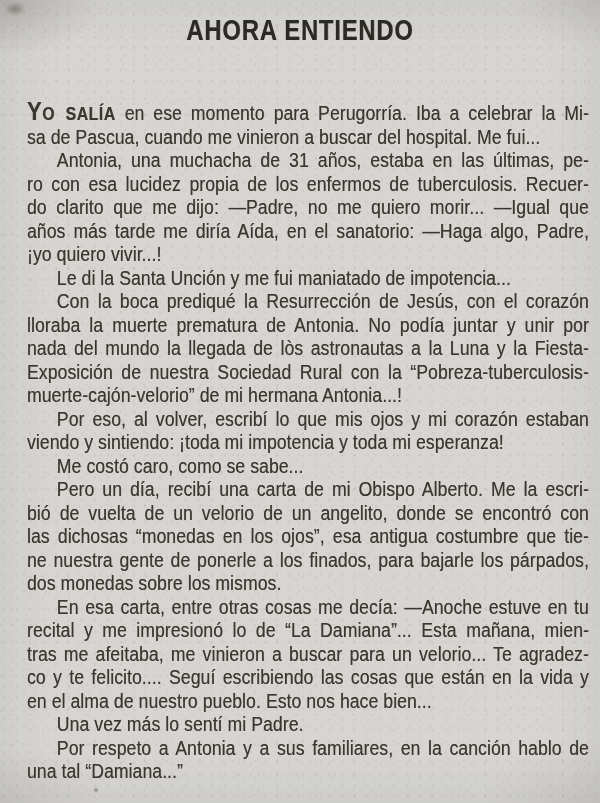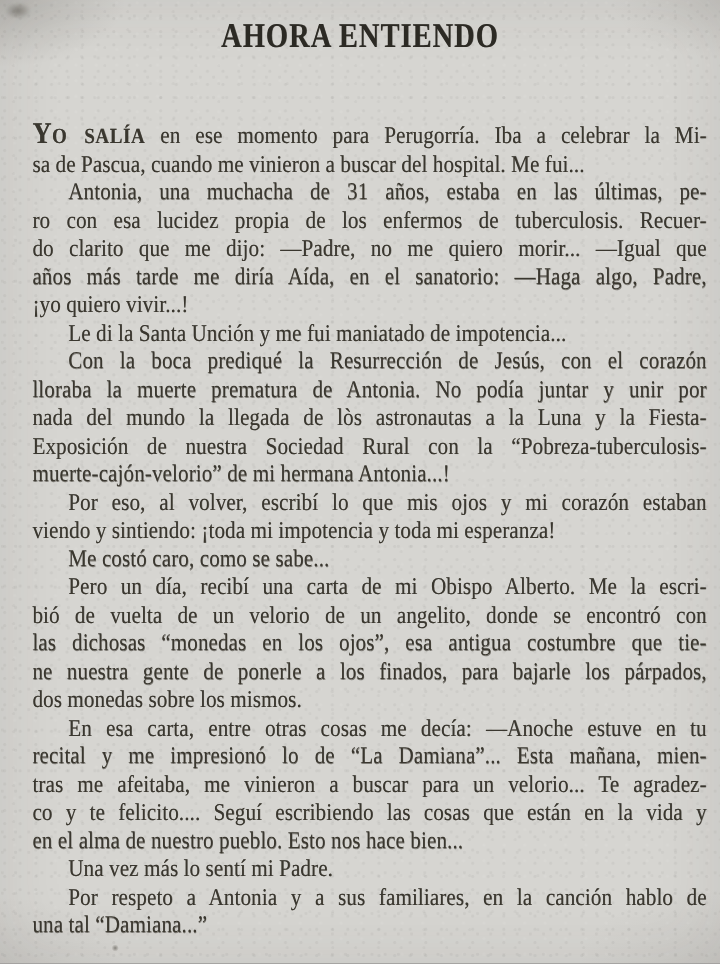--- a/index.html
+++ b/index.html
@@ -3,21 +3,21 @@
 <meta charset="utf-8">
 <style>
   html, body { margin: 0; padding: 0; background: #888; }
   .page {
     position: relative;
     width: 600px;
     height: 803px;
     margin: 0 auto;
     background-color: #d6d5d1;
     overflow: hidden;
-    font-family: Liberation Serif, serif;
+    font-family: Liberation Sans, sans-serif;
   }
   
   .grain {
     position: absolute;
     inset: 0;
     pointer-events: none;
     background-image:
       radial-gradient(circle at 30% 40%, rgba(0,0,0,0.045) 0 1px, transparent 1.6px),
       radial-gradient(circle at 72% 18%, rgba(255,255,255,0.07) 0 1px, transparent 1.6px),
       radial-gradient(circle at 18% 78%, rgba(0,0,0,0.038) 0 1px, transparent 1.6px),

